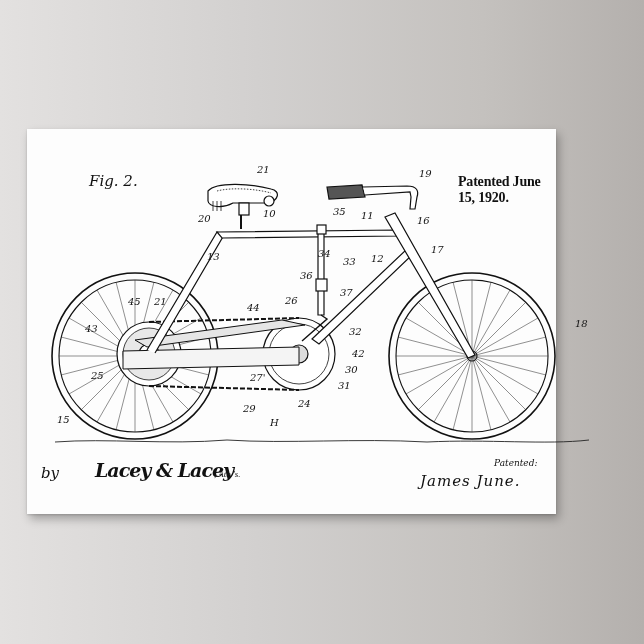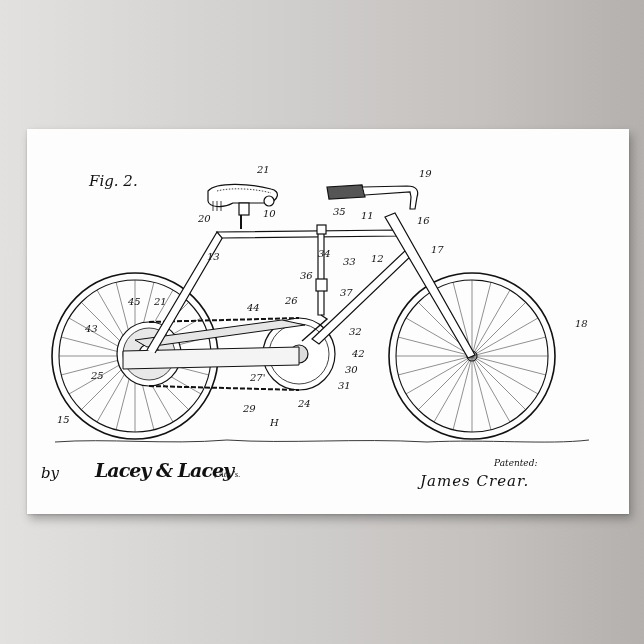--- a/index.html
+++ b/index.html
@@ -2,21 +2,21 @@
 <html><head>
 <meta charset="utf-8">
 <style>
   html, body { margin: 0; padding: 0; }
   body {
     width: 644px; height: 644px; overflow: hidden; position: relative;
     background: linear-gradient(90deg, #e3e1e0 0%, #d2d0cf 40%, #c4c1be 75%, #b4b0ad 100%);
     font-family: "Liberation Serif", serif;
   }
   .poster {
-    position: absolute; left: 27px; top: 129px; width: 602px; height: 385px;
+    position: absolute; left: 27px; top: 129px; width: 529px; height: 385px;
     background: #fdfdfd;
     box-shadow: 3px 5px 9px rgba(0,0,0,0.28), 0 1px 2px rgba(0,0,0,0.15);
   }
   .drawing { position: absolute; left: 0; top: 0; width: 570px; height: 385px; }
   .patented {
     position: absolute; left: 431px; top: 45px; font-size: 14px; font-weight: bold;
     color: #111; font-family: "Liberation Serif", serif; letter-spacing: -0.2px;
   }
   .fig {
     position: absolute; left: 62px; top: 43px; font-size: 15px; font-style: italic;
@@ -172,19 +172,20 @@
       <text x="311" y="260">31</text>
       <text x="223" y="252">27'</text>
       <text x="271" y="278">24</text>
       <text x="216" y="283">29</text>
       <text x="30" y="294">15</text>
       <text x="243" y="297">H</text>
     </g>
   </svg>
 
   <div class="fig">Fig. 2.</div>
+  <div class="patented">Patented June 15, 1920.</div>
 
   <div class="script by">by</div>
   <div class="script attys">Lacey &amp; Lacey</div>
   <div class="script attys-suffix">, Atty's.</div>
   <div class="script inventor-label">Patented:</div>
-  <div class="script inventor-name">James Crear.</div>
+  <div class="script inventor-name">James June.</div>
 </div>
 
 </body></html>

